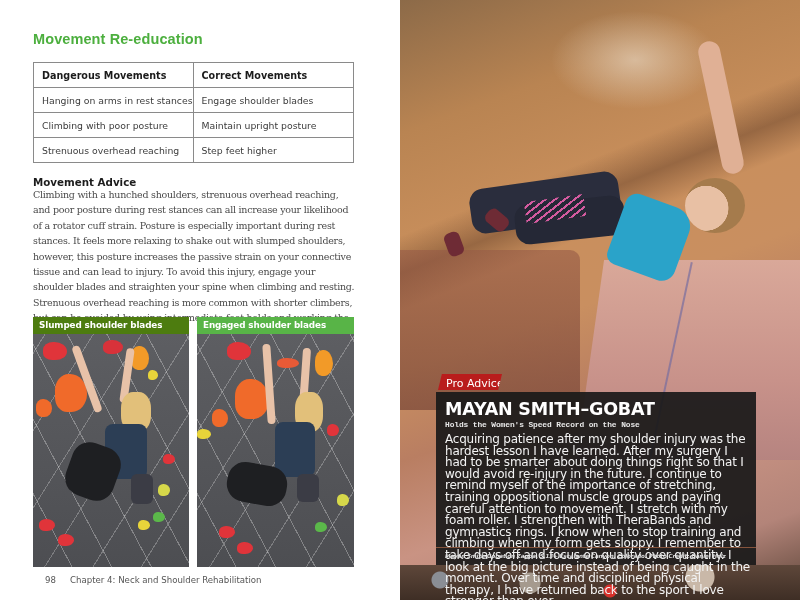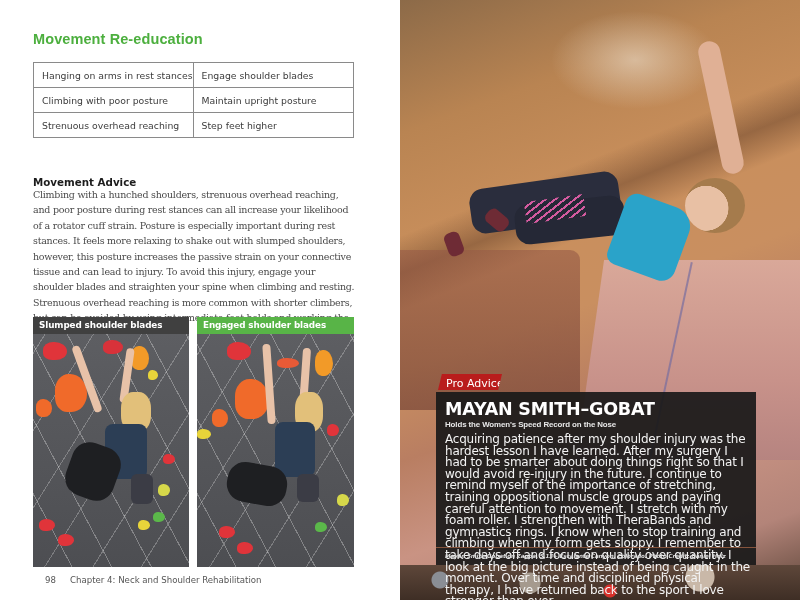--- a/index.html
+++ b/index.html
@@ -36,21 +36,21 @@
   }
 
   .photo-wrap { position: absolute; top: 317px; height: 250px; overflow: hidden; }
   .photo-wrap.a { left: 33px; width: 156px; }
   .photo-wrap.b { left: 197px; width: 157px; }
   .photo-label {
     position: absolute; left: 0; top: 0; right: 0; height: 17px; z-index: 2;
     color: #fff; font-family: "DejaVu Sans", sans-serif; font-weight: bold; font-size: 8.8px;
     padding: 3px 0 0 6px; letter-spacing: -0.1px; white-space: nowrap;
   }
-  .photo-label.red { background: #404040; }
+  .photo-label.red { background: #4d7c0f; }
   .photo-label.green { background: #58b447; }
   .wall {
     position: absolute; left: 0; top: 17px; right: 0; bottom: 0;
     background:
       repeating-linear-gradient(62deg, transparent 0 34px, rgba(230,230,230,0.35) 34px 35px),
       repeating-linear-gradient(-58deg, transparent 0 40px, rgba(230,230,230,0.3) 40px 41px),
       linear-gradient(180deg, #5d5e62 0%, #55565a 50%, #4d4e52 100%);
   }
   .hold { position: absolute; border-radius: 45% 55% 50% 40%; }
   .climber-body { position: absolute; }
@@ -111,21 +111,21 @@
   }
   .pro-box {
     position: absolute; left: 436px; top: 392px; width: 320px; height: 173px;
     background: rgba(25,25,25,0.92); z-index: 3; padding: 8px 8px 0 9px; color: #f2f2f2;
   }
   .pro-name {
     font-family: "DejaVu Sans", sans-serif; font-weight: bold; font-size: 17.5px; letter-spacing: -0.2px;
     line-height: 19px; color: #ffffff;
   }
   .pro-sub {
-    font-family: Liberation Sans, sans-serif; font-weight: bold; font-size: 7.9px; color: #e8e8e8;
+    font-family: Liberation Mono, monospace; font-weight: bold; font-size: 7.9px; color: #e8e8e8;
     margin-top: 1px; letter-spacing: -0.1px;
   }
   .pro-body {
     font-family: "DejaVu Sans", sans-serif; font-size: 12px; line-height: 11.6px; color: #f3f3f3;
     margin-top: 5px; width: 305px; letter-spacing: -0.22px;
   }
   .pro-caption {
     position: absolute; left: 0; right: 0; bottom: 0; height: 18px;
     border-top: 1px solid rgba(200,120,80,0.6);
     font-family: "DejaVu Sans", sans-serif; font-style: italic; font-weight: bold;
@@ -133,20 +133,24 @@
   }
 </style>
 </head>
 <body>
 
 <div class="left-page">
   <div class="section-title">Movement Re-education</div>
 
   <table class="moves">
     <tbody>
+        <tr>
+      <th class="c1">Dangerous Movements</th>
+      <th>Correct Movements</th>
+    </tr>
     <tr>
       <td class="c1">Hanging on arms in rest stances</td>
       <td>Engage shoulder blades</td>
     </tr>
     <tr>
       <td class="c1">Climbing with poor posture</td>
       <td>Maintain upright posture</td>
     </tr>
     <tr>
       <td class="c1">Strenuous overhead reaching</td>

